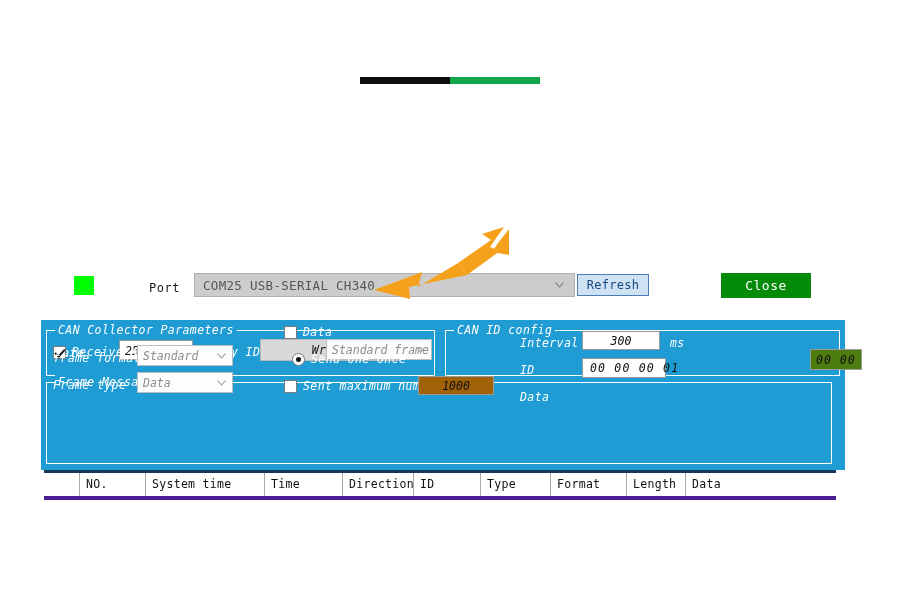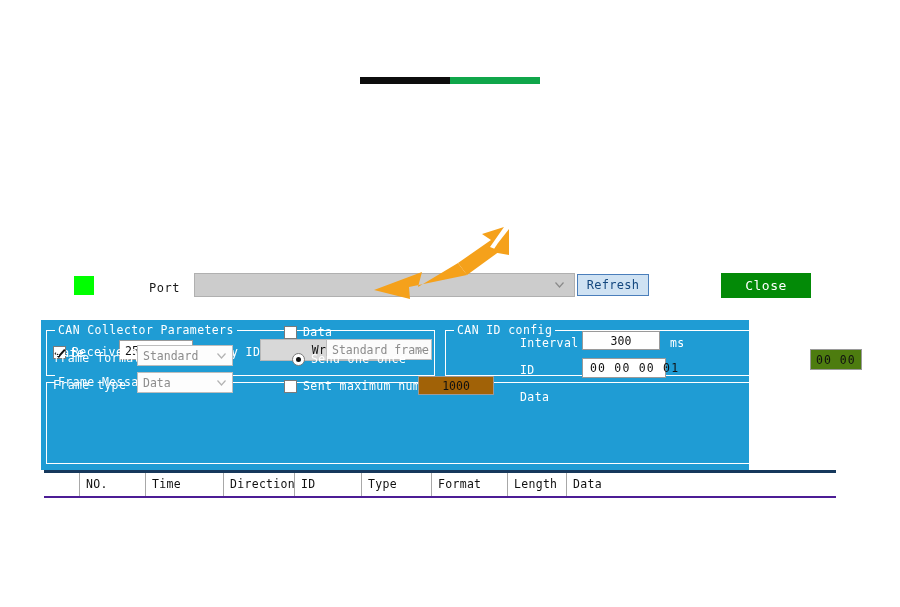--- a/index.html
+++ b/index.html
@@ -104,22 +104,23 @@
     position: absolute;
     left: 372px; top: 225px;
     width: 145px; height: 78px;
     pointer-events: none;
   }
 
   
   #app-panel {
     position: absolute;
     left: 41px; top: 320px;
-    width: 708px; height: 150px;
+    width: 804px; height: 150px;
     background: #1f9cd4;
+    font-style: italic;
   }
   .groupbox {
     position: absolute;
     border: 1px solid #ffffff;
     box-sizing: border-box;
   }
   .groupbox > .gb-title {
     position: absolute;
     top: -8px; left: 8px;
     background: #1f9cd4;
@@ -309,21 +310,21 @@
     position: absolute;
     left: 44px; top: 470px;
     width: 792px; height: 26px;
     background: #ffffff;
     border-top: 3px solid #16385c;
     box-sizing: border-box;
   }
   #log-header {
     display: flex;
     height: 23px;
-    border-bottom: 2px solid #4c1d95;
+    border-bottom: 4px solid #4c1d95;
   }
   #log-header .th {
     border-right: 1px solid #a8a8a8;
     font-size: 11.5px;
     color: #111111;
     line-height: 22px;
     padding-left: 6px;
     box-sizing: border-box;
     letter-spacing: 0.3px;
     white-space: nowrap;
@@ -339,20 +340,21 @@
     <div class="seg-dark"></div>
     <div class="seg-green"></div>
   </div>
 </div>
 
 <div id="status-indicator"></div>
 
 <div id="port-label">Port</div>
 
 <div id="port-select">
+  <span class="sel-text">COM25 USB-SERIAL CH340</span>
   <span class="chev">
     <svg width="9" height="6" viewBox="0 0 9 6">
         <path d="M0.5 0.5 L4.5 5 L8.5 0.5" fill="none" stroke="#8a8a8a" stroke-width="1.2"></path>
       </svg>
   </span>
 </div>
 
 <div id="refresh-button">Refresh</div>
 <div id="close-button">Close</div>
 
@@ -460,20 +462,21 @@
     <span class="val">00 00 00 01</span>
   </div>
 
   <span class="blue-label" id="data-label">Data</span>
 </div>
 
 <div id="log-table">
   <div id="log-header">
       <div class="th" style="width: 36px;"></div>
       <div class="th" style="width: 66px;">NO.</div>
+      <div class="th" style="width: 119px;">System time</div>
       <div class="th" style="width: 78px;">Time</div>
       <div class="th" style="width: 71px;">Direction</div>
       <div class="th" style="width: 67px;">ID</div>
       <div class="th" style="width: 70px;">Type</div>
       <div class="th" style="width: 76px;">Format</div>
       <div class="th" style="width: 59px;">Length</div>
       <div class="th" style="width: 148px;">Data</div>
     </div>
 </div>
 

